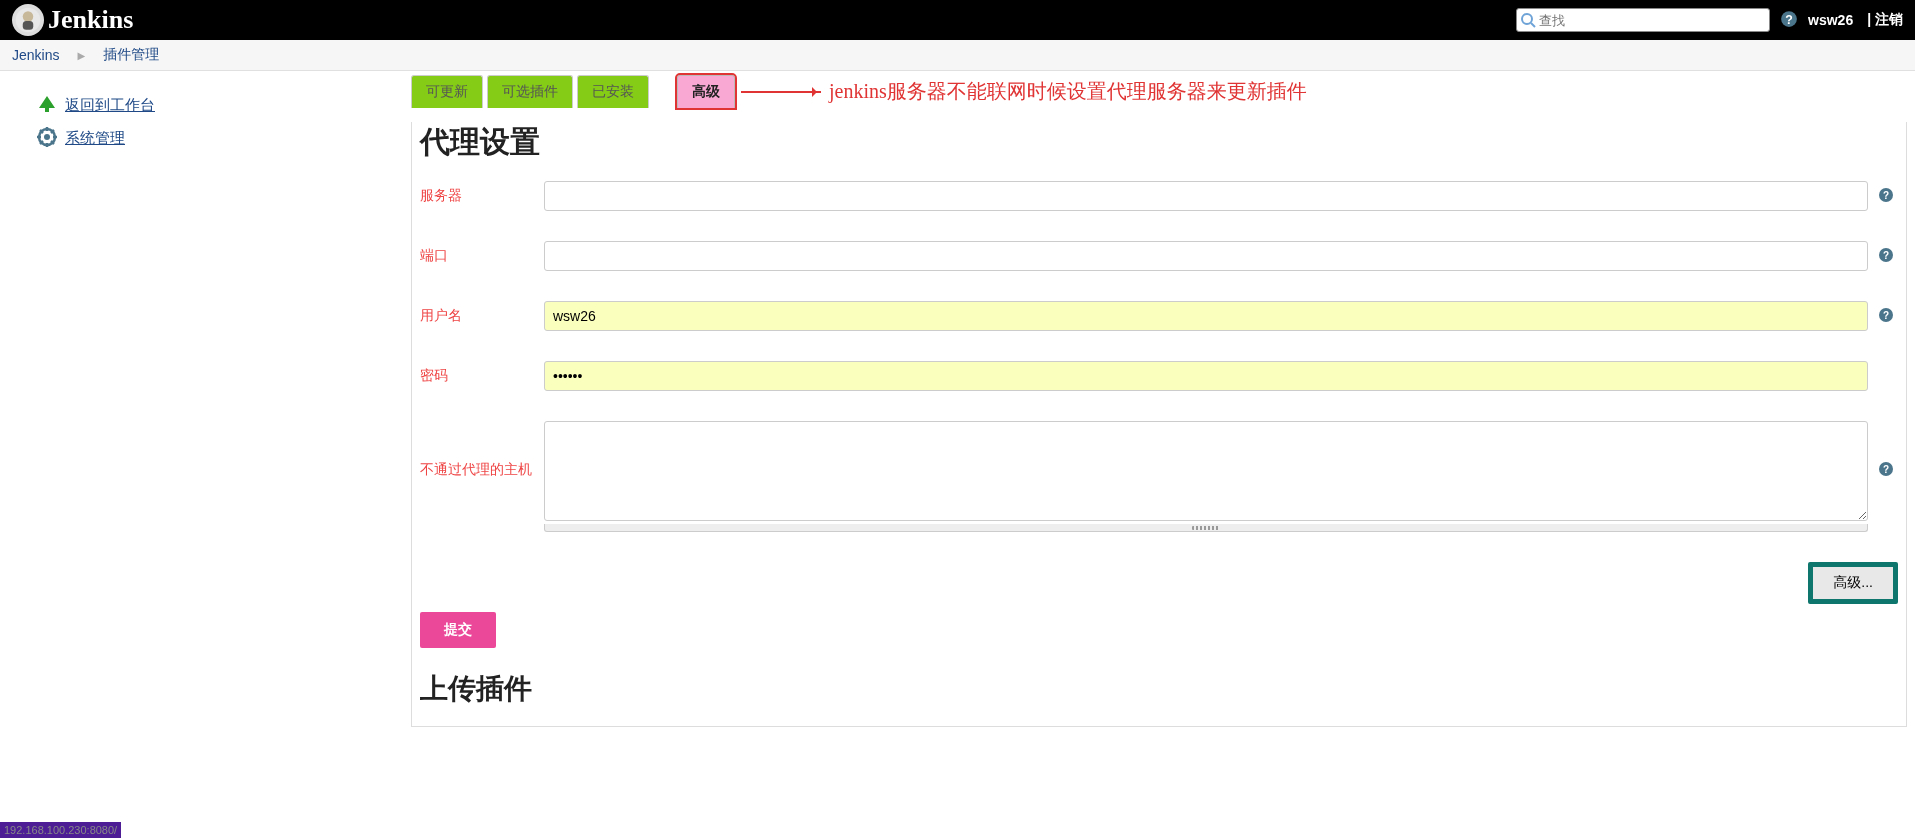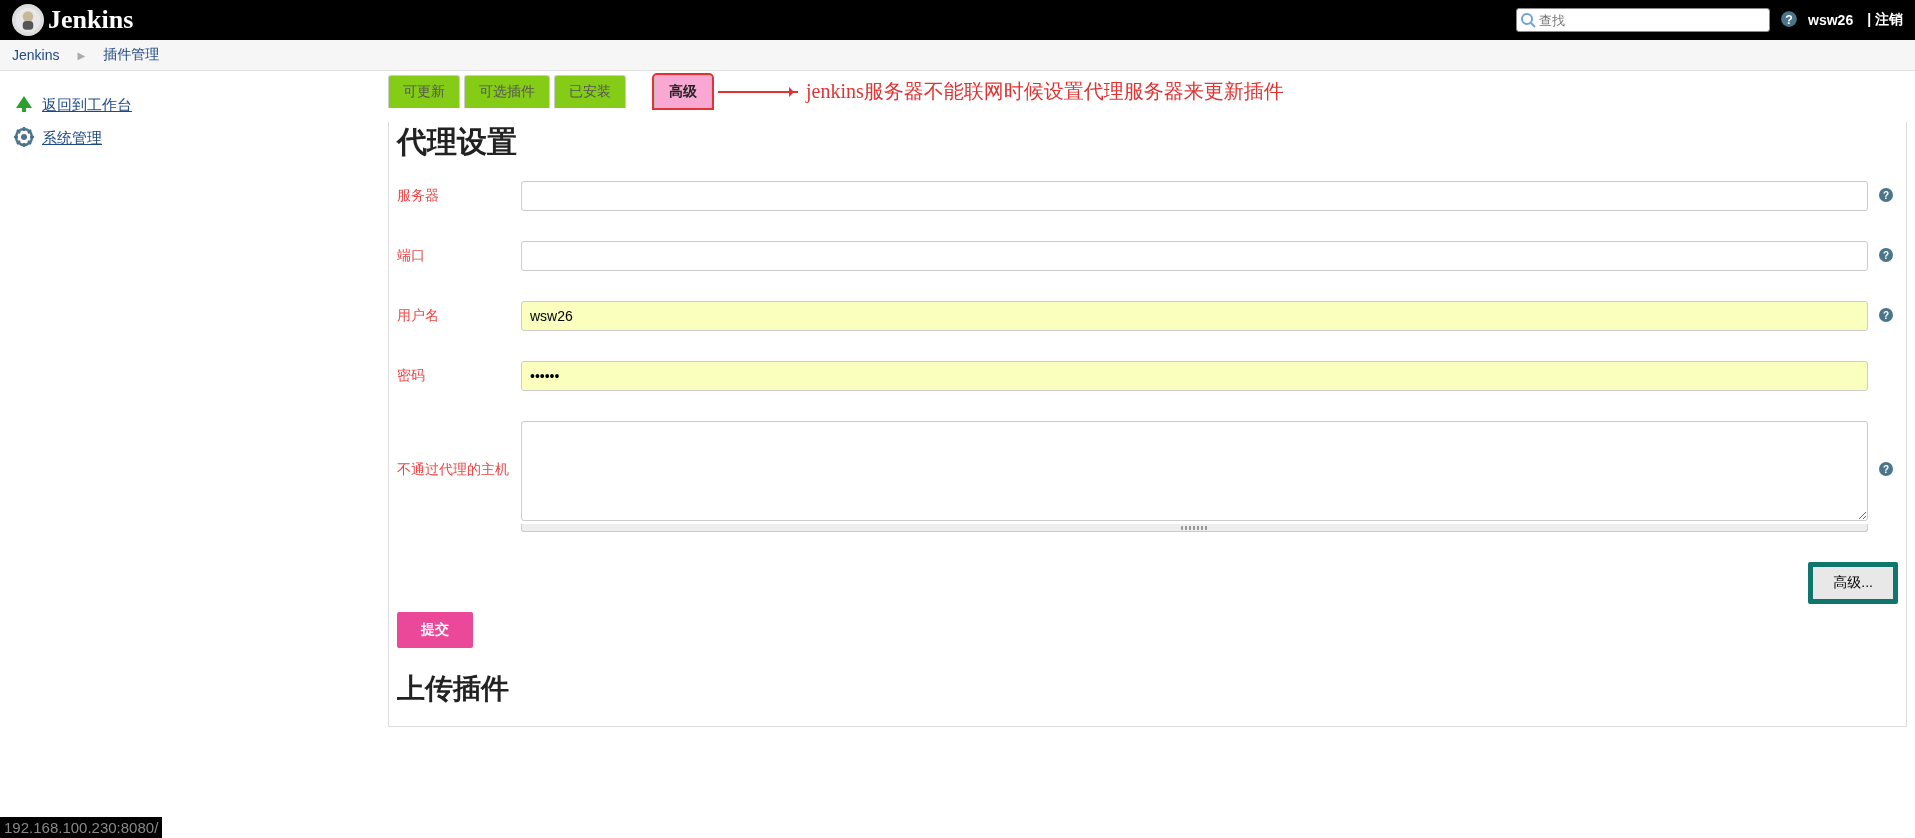--- a/index.html
+++ b/index.html
@@ -17,21 +17,21 @@
 .help-icon { margin: 0 10px; cursor: pointer; }
 .user-name { color: #fff; font-weight: bold; margin-right: 14px; font-size: 14px; }
 .logout { color: #fff; font-weight: bold; font-size: 14px; }
 
 
 .breadcrumb-bar { background: #f6f6f6; border-bottom: 1px solid #e0e0e0; padding: 6px 12px; font-size: 14px; color: #555; display:flex; align-items:center; gap: 18px; }
 .breadcrumb-bar a { color: #204a87; text-decoration: none; }
 .bc-sep { color: #aaa; font-size: 10px; }
 
 
-.body-wrap { display: flex; }
+.body-wrap { display: flex; padding-left: 23px; }
 .sidebar { width: 380px; padding: 18px 10px 10px 14px; flex-shrink:0; }
 .side-item { display: flex; align-items: center; gap: 8px; padding: 5px 0; font-size: 15px; }
 .side-item a { color: #204a87; text-decoration: underline; }
 
 
 .main { flex: 1; padding: 0 8px 10px 8px; }
 .tabs { display: flex; margin-top: 4px; }
 .tab { border: 1px solid #ccc; background: #84cc16; color: #555; padding: 7px 14px; font-size: 14px; margin-right: 4px; border-bottom: none; cursor: pointer; border-radius: 3px 3px 0 0; }
 .tab.active { background: #f9a8d4; color: #222; font-weight: bold; border-color: #bbb; position: relative; margin-left: 24px; }
 .tab.active.red-box { outline: 2px solid #e03333; outline-offset: 0; }
@@ -57,21 +57,21 @@
 .help-q { display:inline-block; width:16px; height:16px; cursor:pointer; }
 
 .textarea-grip { height: 8px; background: #eee; border: 1px solid #ccc; border-top: none; border-radius: 0 0 3px 3px; display:flex; align-items:center; justify-content:center; }
 .grip-dots { width: 28px; height: 4px; background: repeating-linear-gradient(90deg,#999 0,#999 2px,#eee 2px,#eee 4px); border-radius:1px; }
 
 .btn-row-right { display: flex; justify-content: flex-end; margin: 30px 0 8px 0; }
 .btn-adv { background: #e8e8e8; border: 5px solid #0f766e; padding: 7px 20px; font-size: 14px; cursor: pointer; border-radius: 2px; }
 
 .btn-submit { background: #ec4899; color: #fff; border: none; padding: 9px 24px; font-size: 14px; font-weight: bold; cursor: pointer; border-radius: 2px; }
 
-.status-bar { position: fixed; bottom: 0; left: 0; font-size: 15px; color: #888; padding: 2px 4px; background:#000000; }
+.status-bar { position: fixed; bottom: 0; left: 0; font-size: 11px; color: #888; padding: 2px 4px; background:#4c1d95; }
 </style>
 </head>
 <body>
 
 <div class="header">
   <div class="logo-wrap">
     <span class="logo-icon">
       <svg viewBox="0 0 32 32" width="28" height="28">
           <circle cx="16" cy="16" r="14" fill="#e8e8e8"></circle>
           <circle cx="16" cy="12" r="6" fill="#c8b89a"></circle>

